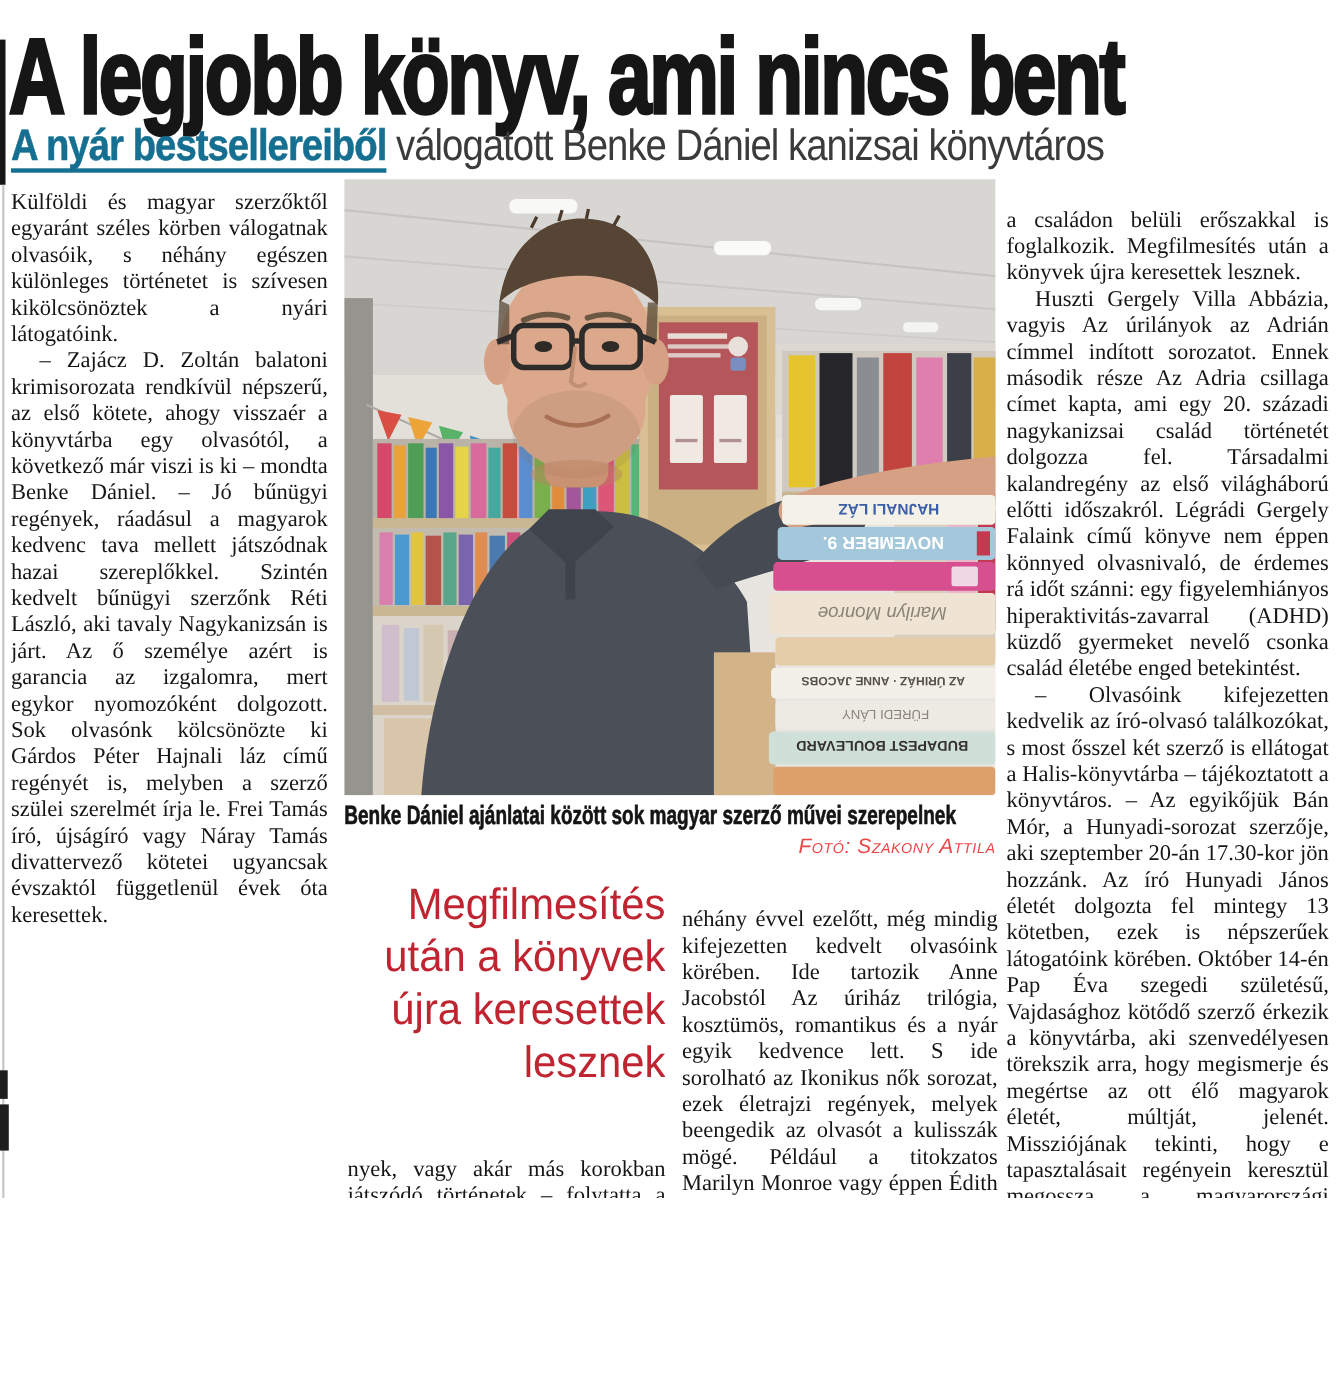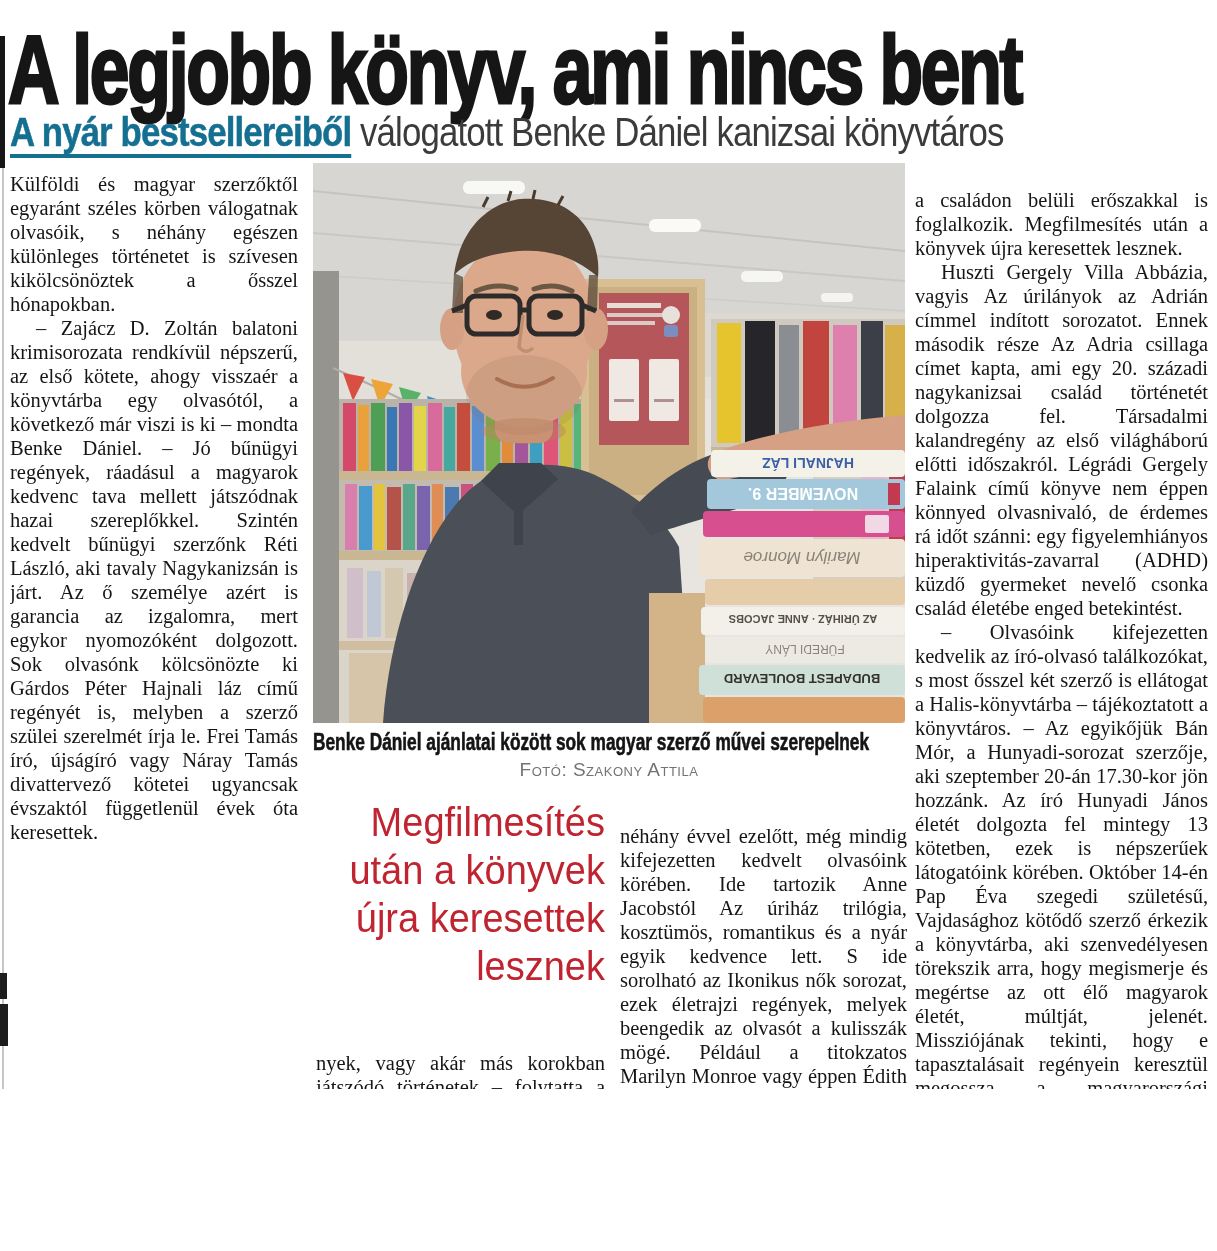--- a/index.html
+++ b/index.html
@@ -41,23 +41,23 @@
   .kicker { color:#8d9092; font-weight:bold; letter-spacing:0.5px; }
 
   .photo { position:absolute; left:313px; top:163px; width:592px; }
   .photo svg { display:block; }
   .caption {
     margin-top:5px; width:820px; font-family:"Liberation Sans", sans-serif;
     font-weight:bold; font-size:24px; color:#141414; -webkit-text-stroke:0.6px #141414;
     white-space:nowrap; transform:scaleX(0.72); transform-origin:left top;
   }
   .credit {
-    margin-top:3px; width:592px; text-align:center;
+    margin-top:3px; width:592px; text-align:right;
     font-family:"Liberation Sans", sans-serif; font-variant:small-caps;
-    font-size:19px; letter-spacing:0.5px; color:#737373;
+    font-size:19px; letter-spacing:0.5px; color:#ef4444;font-style:italic;
   }
 
   .pullquote {
     position:absolute; left:314px; top:798px; width:291px;
     font-family:"Liberation Sans", sans-serif; font-size:40px; line-height:48px;
     color:#bf2430; text-align:right; white-space:pre-line;
     transform:scaleX(0.95); transform-origin:100% 0;
   }
 
   .byline { color:#9c9c9c; font-family:"Liberation Sans", sans-serif; font-weight:bold; font-size:21px; letter-spacing:1px; }
@@ -72,21 +72,21 @@
   <div class="edge-blob1"></div>
   <div class="edge-blob2"></div>
 
   <h1 class="headline">A legjobb könyv, ami nincs bent</h1>
 
   <div class="subhead">
     <span class="hl">A nyár bestsellereiből</span><span> válogatott Benke Dániel kanizsai könyvtáros</span>
   </div>
 
   <div class="col col1">
-    <p>Külföldi és magyar szerzőktől egyaránt széles körben válogatnak olvasóik, s néhány egészen különleges történetet is szívesen kikölcsönöztek a ősszel hónapokban.</p>
+    <p>Külföldi és magyar szerzőktől egyaránt széles körben válogatnak olvasóik, s néhány egészen különleges történetet is szívesen kikölcsönöztek a nyári látogatóink.</p>
     <p class="ind">– Zajácz D. Zoltán balatoni krimisorozata rendkívül népszerű, az első kötete, ahogy visszaér a könyvtárba egy olvasótól, a következő már viszi is ki – mondta Benke Dániel. – Jó bűnügyi regények, ráadásul a magyarok kedvenc tava mellett játszódnak hazai szereplőkkel. Szintén kedvelt bűnügyi szerzőnk Réti László, aki tavaly Nagykanizsán is járt. Az ő személye azért is garancia az izgalomra, mert egykor nyomozóként dolgozott. Sok olvasónk kölcsönözte ki Gárdos Péter Hajnali láz című regényét is, melyben a szerző szülei szerelmét írja le. Frei Tamás író, újságíró vagy Náray Tamás divattervező kötetei ugyancsak évszaktól függetlenül évek óta keresettek.</p>
   </div>
 
   <figure class="photo">
     <svg width="592" height="560" viewBox="0 0 592 560" role="img">
 
       <rect x="0" y="0" width="592" height="560" fill="#e8e5e0"></rect>
 
       <rect x="0" y="0" width="592" height="178" fill="#d8d6d2"></rect>
       <path d="M0,28 L592,88" stroke="#c6c4c0" stroke-width="2" fill="none"></path>

